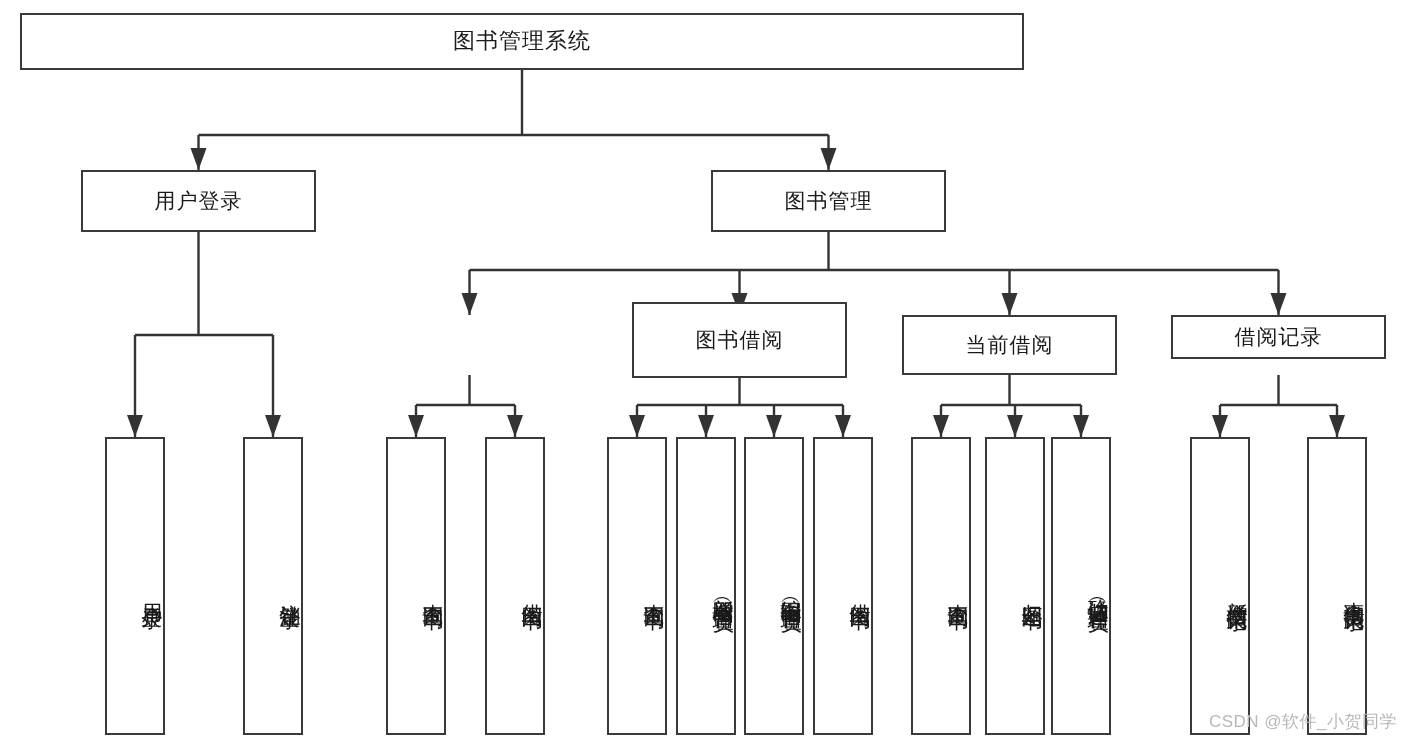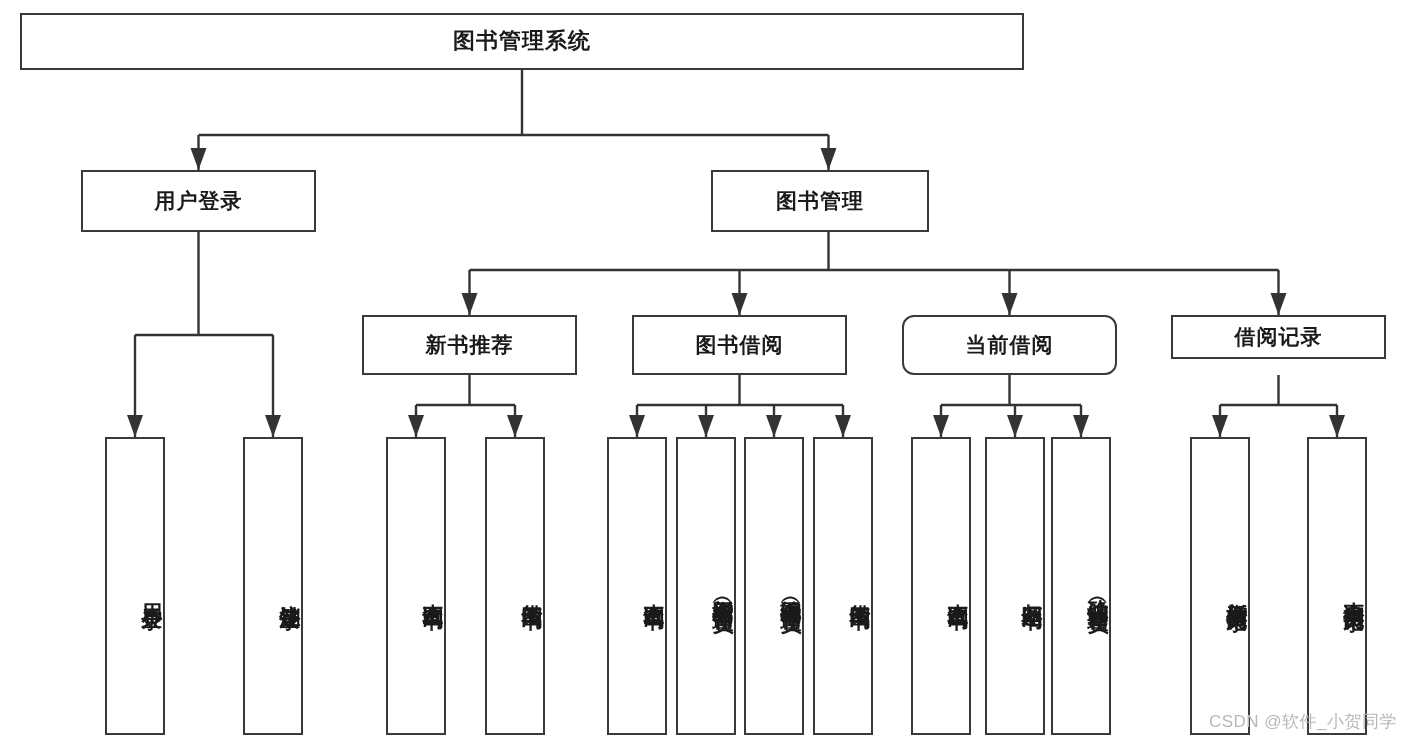--- a/index.html
+++ b/index.html
@@ -29,21 +29,20 @@
   .node {
     position: absolute;
     box-sizing: border-box;
     background: #ffffff;
     border: 2px solid #3a3a3a;
     display: flex;
     align-items: center;
     justify-content: center;
     color: #1a1a1a;
     text-align: left;
-    font-weight: bold;
   }
   .node.h {
     font-size: 21px;
     letter-spacing: 1px;
     line-height: 1.2;
   }
   .node.root {
     font-size: 22px;
   }
   .node.v {
@@ -133,31 +132,28 @@
       <polygon points="1329,415 1345,415 1337,437" fill="#333333"></polygon>
     </svg>
 
   <div class="node root h" style="left: 20px; top: 13px; width: 1004px; height: 57px; border-color: rgb(58, 58, 58); background: rgb(255, 255, 255); color: rgb(26, 26, 26);">
       <span>图书管理系统</span>
     </div>
 
   <div class="node h" style="left: 81px; top: 170px; width: 235px; height: 62px; border-color: rgb(58, 58, 58); background: rgb(255, 255, 255); color: rgb(26, 26, 26);">
       <span>用户登录</span>
     </div>
-  <div class="node h" style="left: 711px; top: 170px; width: 218px; height: 62px; border-color: rgb(58, 58, 58); background: rgb(255, 255, 255); color: rgb(26, 26, 26);">
+  <div class="node h" style="left: 711px; top: 170px; width: 235px; height: 62px; border-color: rgb(58, 58, 58); background: rgb(255, 255, 255); color: rgb(26, 26, 26);">
       <span>图书管理</span>
     </div>
 
-  <div class="node h" style="left: 362px; top: 315px; width: 215px; height: 60px; border-color: rgb(58, 58, 58); background: rgb(255, 255, 255); color: rgb(26, 26, 26);">
-      <span>新书推荐</span>
-    </div>
-  <div class="node h" style="left: 632px; top: 315px; width: 215px; height: 60px; border-color: rgb(58, 58, 58); background: rgb(255, 255, 255); color: rgb(26, 26, 26);">
+  <div class="node h" style="left: 632px; top: 302px; width: 215px; height: 76px; border-color: rgb(58, 58, 58); background: rgb(255, 255, 255); color: rgb(26, 26, 26);">
       <span>图书借阅</span>
     </div>
-  <div class="node h" style="left: 902px; top: 315px; width: 215px; height: 60px; border-color: rgb(58, 58, 58); background: rgb(255, 255, 255); color: rgb(26, 26, 26); border-radius: 12px;">
+  <div class="node h" style="left: 902px; top: 315px; width: 215px; height: 60px; border-color: rgb(58, 58, 58); background: rgb(255, 255, 255); color: rgb(26, 26, 26);">
       <span>当前借阅</span>
     </div>
   <div class="node h" style="left: 1171px; top: 315px; width: 215px; height: 44px; border-color: rgb(58, 58, 58); background: rgb(255, 255, 255); color: rgb(26, 26, 26);">
       <span>借阅记录</span>
     </div>
 
   <div class="node v" style="left: 105px; top: 437px; width: 60px; height: 298px; border-color: rgb(58, 58, 58); background: rgb(255, 255, 255); color: rgb(26, 26, 26);">
       <span class="vtext">用户登录</span>
     </div>
   <div class="node v" style="left: 243px; top: 437px; width: 60px; height: 298px; border-color: rgb(58, 58, 58); background: rgb(255, 255, 255); color: rgb(26, 26, 26);">

